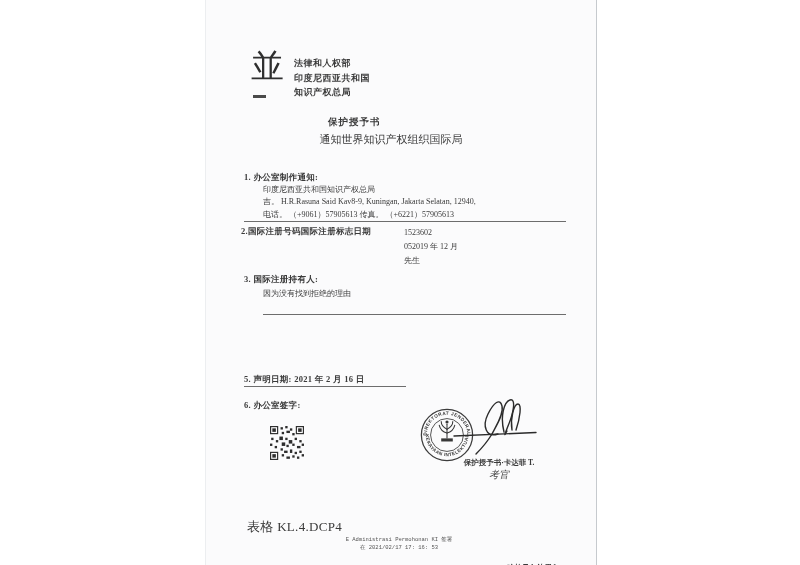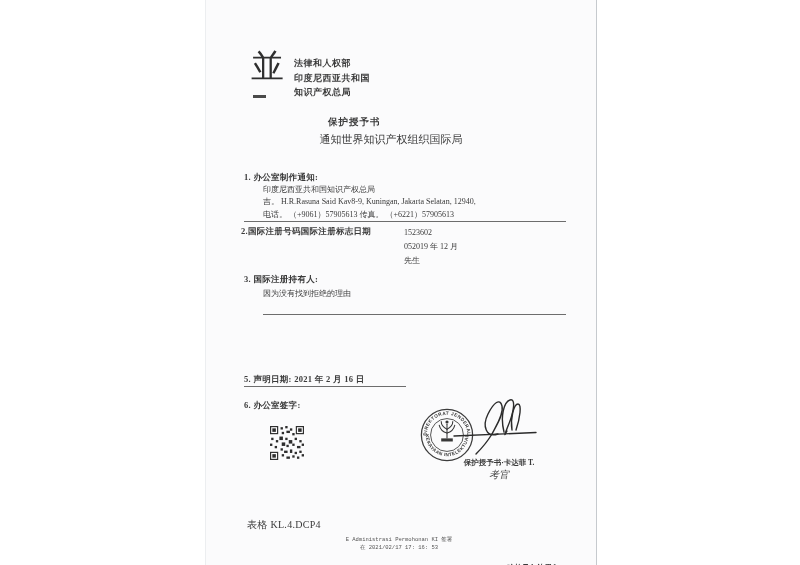--- a/index.html
+++ b/index.html
@@ -22,21 +22,21 @@
   .ministry{font-size:9px;font-weight:bold;line-height:14.5px;letter-spacing:.5px;}
   .doc-title{font-size:9.5px;font-weight:bold;letter-spacing:1px;}
   .subtitle{font-size:11px;line-height:12.5px;text-align:center;}
   .item-label{font-size:8.5px;font-weight:bold;letter-spacing:.3px;}
   .item-body{font-size:8px;line-height:12.4px;}
   .rule{height:1px;background:#6d6d6d;}
   .values{font-size:8px;line-height:13.8px;}
   .wrap-text{width:292px;line-height:11.5px;font-size:8px;font-weight:bold;}
   .sig-name{font-size:7.5px;font-weight:bold;text-align:center;}
   .sig-role{font-size:10px;font-style:italic;text-align:center;color:#4a4a4a;}
-  .footer-small{font-size:10px;letter-spacing:.3px;}
+  .footer-small{font-size:13px;letter-spacing:.3px;}
   .footer-page{font-size:7.5px;font-weight:bold;font-style:italic;}
   .esign{font-size:5.5px;line-height:7.5px;text-align:center;color:#555;
          font-family:"Liberation Mono","DejaVu Sans Mono",monospace;}
   .seal-arc{font-size:4.8px;font-weight:bold;letter-spacing:.45px;
             font-family:"Liberation Sans","DejaVu Sans",sans-serif;fill:#383838;}
 </style>
 </head>
 <body>
 
 <div class="page">

